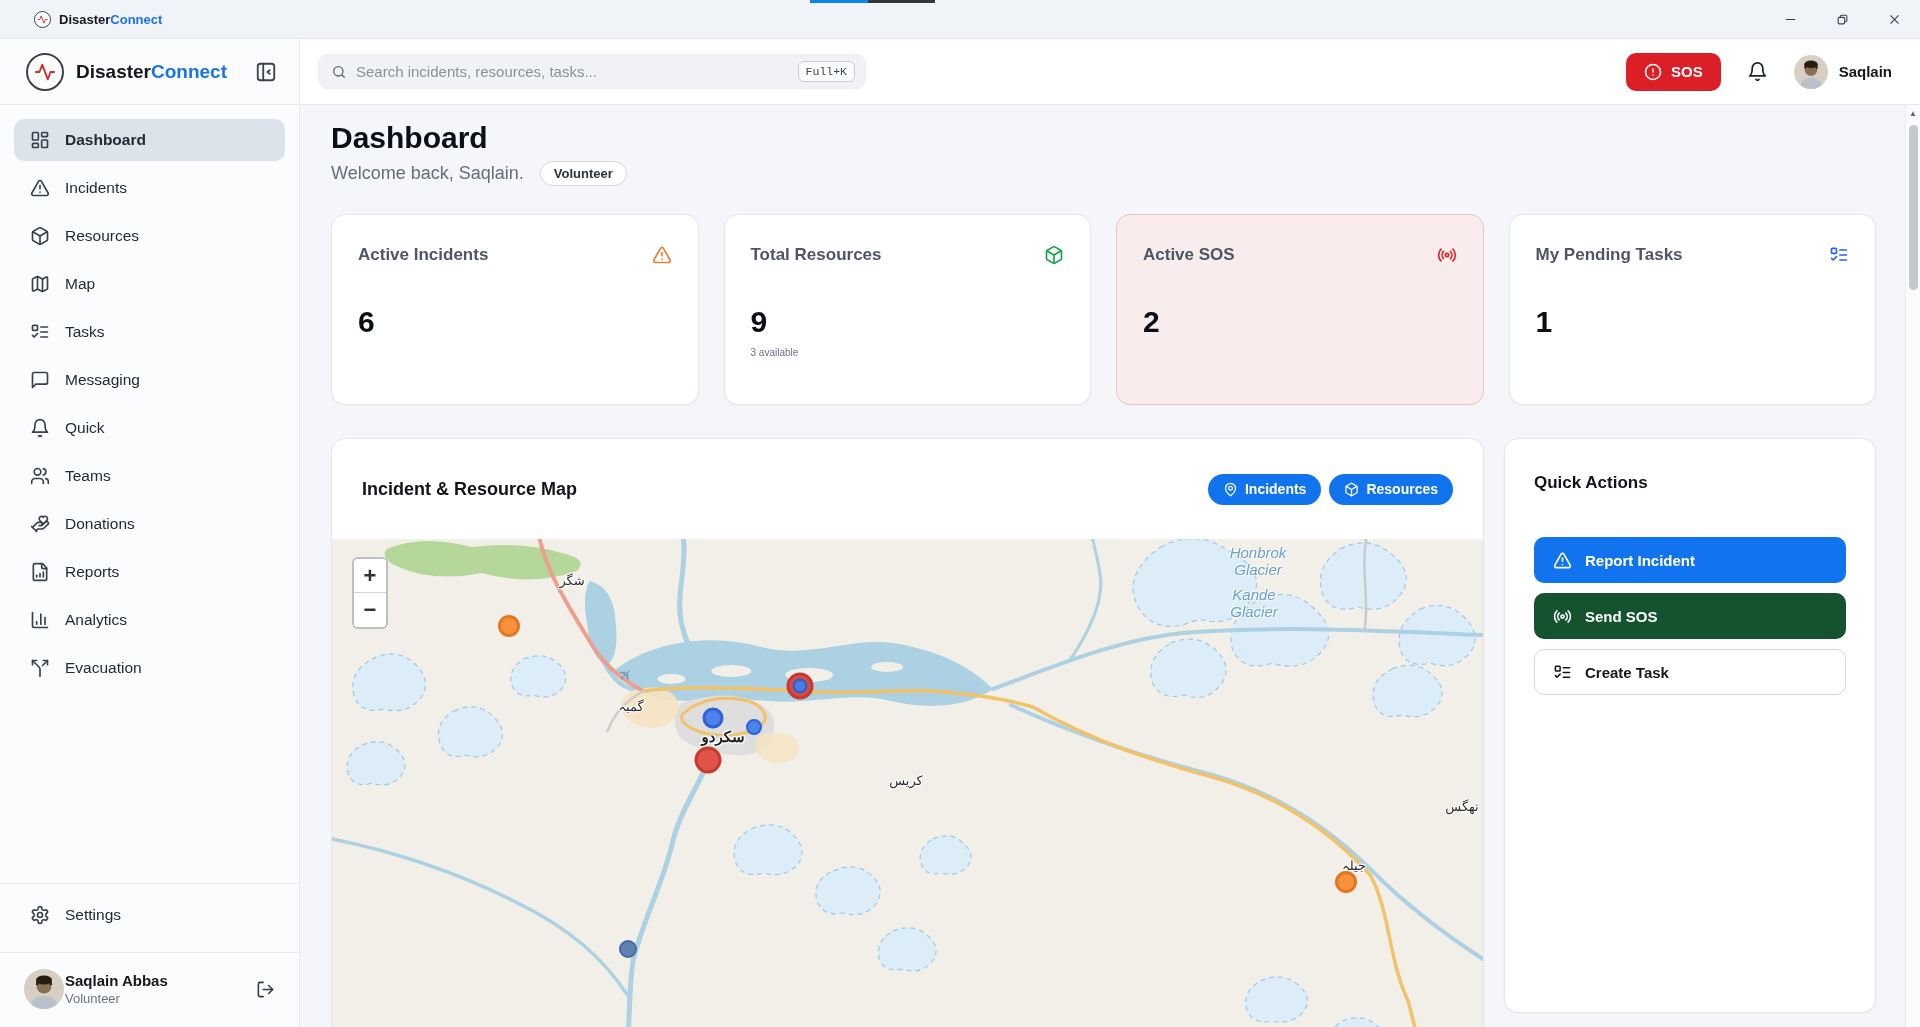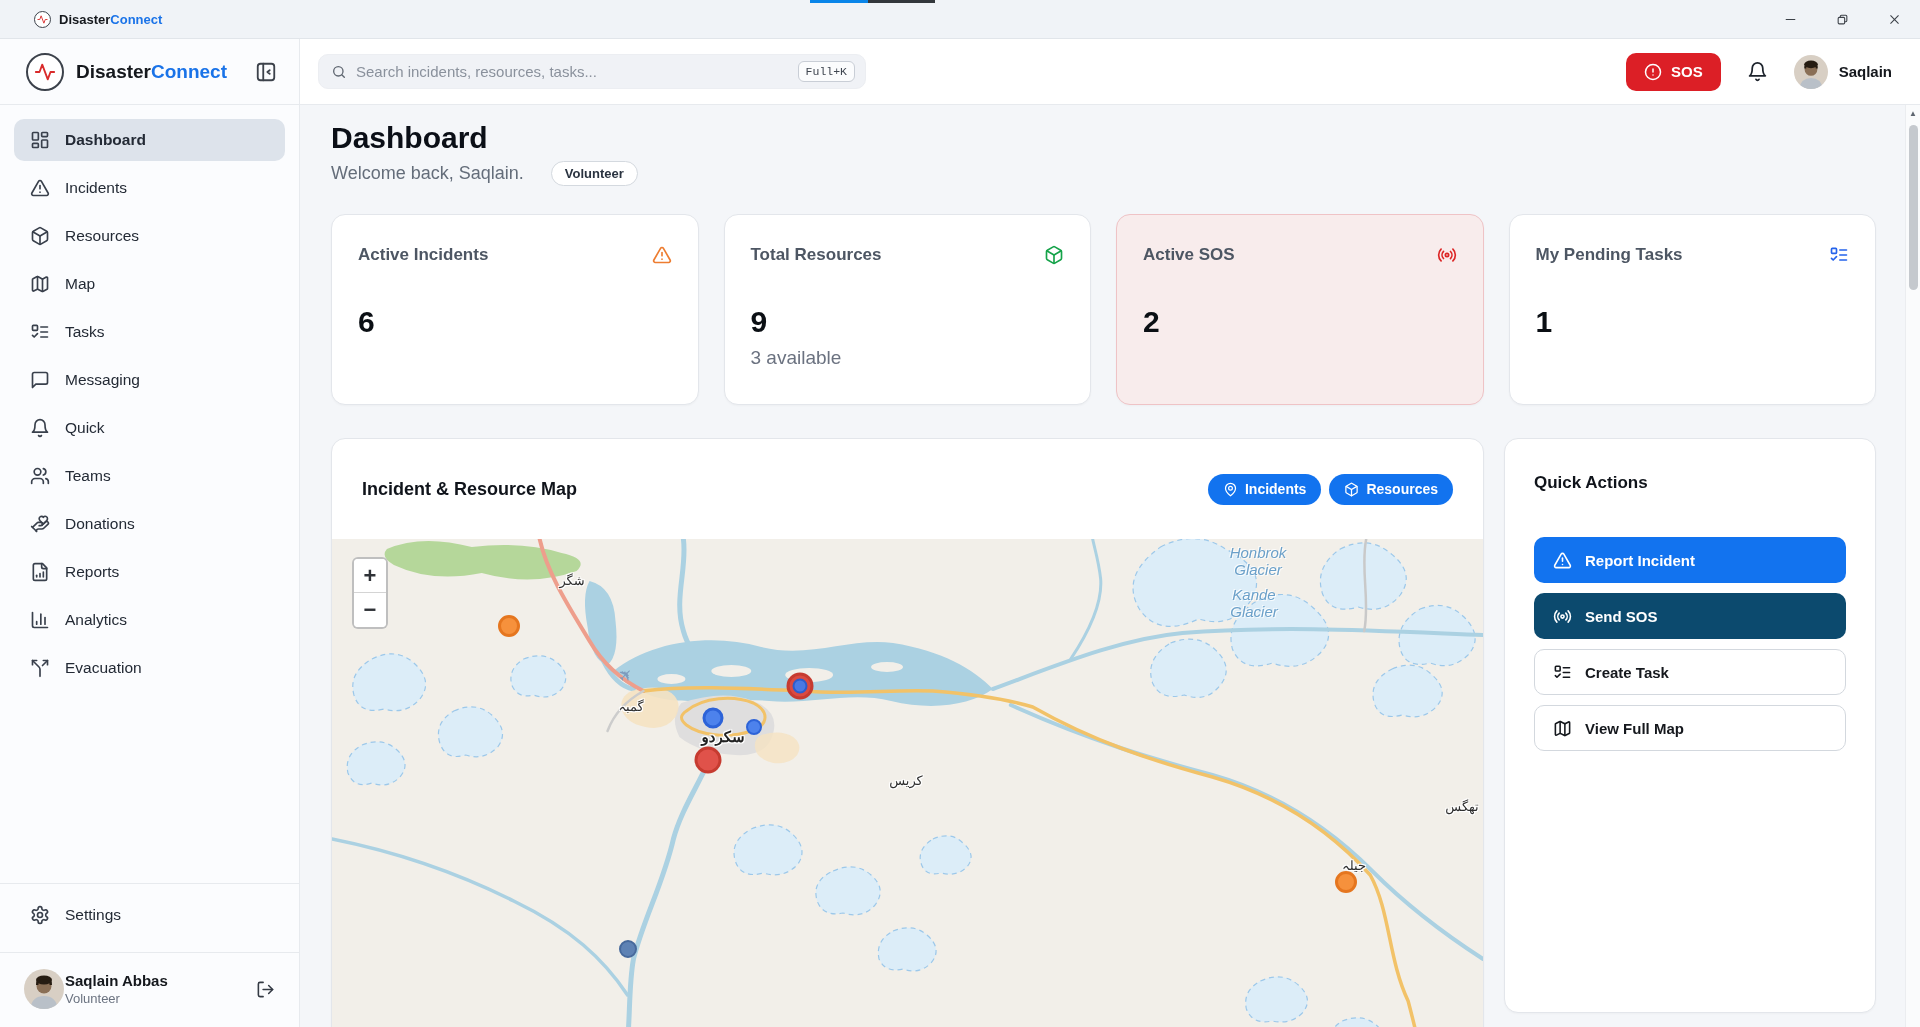--- a/index.html
+++ b/index.html
@@ -63,34 +63,34 @@
     display:flex; align-items:center; gap:9px; font-size:15px; font-weight:bold; font-family:"Liberation Sans",sans-serif; }
   .sos-btn svg { width:18px; height:18px; stroke:#fff; }
   .bell-btn { display:flex; color:#1d232c; }
   .bell-btn svg { width:21px; height:21px; stroke:#1d232c; }
   .header-user { display:flex; align-items:center; gap:11px; font-size:15px; font-weight:bold; color:#15181d; }
 
   
   .content { position:absolute; top:105px; left:300px; width:1604px; height:922px; background:#f4f6f9;
     padding:16px 28px 0 31px; }
   .page-title { font-size:30px; font-weight:bold; color:#0b0f17; }
-  .welcome-row { margin-top:6px; display:flex; align-items:center; gap:27px; }
+  .welcome-row { margin-top:6px; display:flex; align-items:center; gap:16px; }
   .welcome-text { font-size:18px; color:#646d7a; }
   .role-badge { background:#fff; border:1px solid #d4d9df; border-radius:999px; padding:4px 13px;
     font-size:13px; font-weight:bold; color:#2a3340; }
 
   .stats-grid { margin-top:28px; display:grid; grid-template-columns:repeat(4,1fr); gap:25px; }
   .stat-card { background:#fff; border:1px solid #e3e6eb; border-radius:14px; height:191px;
     padding:30px 26px 26px 26px; box-shadow:0 1px 2px rgba(16,24,40,.03); }
   .stat-card.sos { background:#f8ecec; border-color:#efc3c6; }
   .stat-head { display:flex; align-items:center; justify-content:space-between; }
   .stat-label { font-size:17px; font-weight:bold; color:#4d5663; }
   .stat-head svg { width:20px; height:20px; }
   .stat-value { margin-top:40px; font-size:30px; font-weight:bold; color:#0b0f14; }
-  .stat-sub { margin-top:8px; font-size:19px; color:#6b7280; min-height:15px; }
+  .stat-sub { margin-top:8px; font-size:10px; color:#6b7280; min-height:15px; }
 
   .row2 { margin-top:33px; display:grid; grid-template-columns:1153px 372px; gap:20px; align-items:start; }
 
   
   .map-card { background:#fff; border:1px solid #e3e6eb; border-radius:14px; height:680px; overflow:hidden;
     box-shadow:0 1px 2px rgba(16,24,40,.03); }
   .map-card-head { height:100px; display:flex; align-items:center; justify-content:space-between; padding:0 30px; }
   .map-title { font-size:18px; font-weight:bold; color:#10141b; }
   .map-toggles { display:flex; gap:8px; }
   .map-toggle { background:#1273ef; color:#fff; border:none; height:31px; border-radius:16px; padding:0 15px;
@@ -124,21 +124,21 @@
 
   
   .qa-card { background:#fff; border:1px solid #e3e6eb; border-radius:14px; height:575px; padding:34px 29px;
     box-shadow:0 1px 2px rgba(16,24,40,.03); }
   .qa-title { font-size:17px; font-weight:bold; color:#10141b; }
   .qa-list { margin-top:44px; display:flex; flex-direction:column; gap:10px; }
   .qa-btn { height:46px; border-radius:10px; display:flex; align-items:center; gap:13px; padding:0 18px;
     font-size:15px; font-weight:bold; font-family:"Liberation Sans",sans-serif; border:1px solid transparent; }
   .qa-btn svg { width:19px; height:19px; }
   .qa-primary { background:#1273ef; color:#fff; } .qa-primary svg { stroke:#fff; }
-  .qa-danger { background:#0c4a6e; color:#fff; } .qa-danger svg { stroke:#fff; }
+  .qa-danger { background:#14532d; color:#fff; } .qa-danger svg { stroke:#fff; }
   .qa-outline { background:#fff; color:#15181d; border-color:#d3d8de; } .qa-outline svg { stroke:#15181d; }
 
   
   .scrollbar { position:absolute; right:0; top:105px; width:15px; height:922px; background:#fafbfc;
     border-left:1px solid #ebedf0; }
   .scroll-up { height:16px; display:flex; align-items:center; justify-content:center; font-size:8px; color:#5f6670; }
   .scroll-thumb { position:absolute; top:20px; left:3px; width:9px; height:165px; background:#c5c9ce; border-radius:5px; }
 
   svg.icon { fill:none; stroke-width:2; stroke-linecap:round; stroke-linejoin:round; }
 </style>
@@ -558,28 +558,20 @@
         <button class="qa-btn qa-outline">
           <svg class="icon" viewBox="0 0 24 24">
               <rect x="3" y="4" width="6" height="6" rx="1"></rect>
               <path d="m3 16 2 2 4-4"></path>
               <path d="M13 6h8"></path>
               <path d="M13 12h8"></path>
               <path d="M13 18h8"></path>
             </svg>
           <span>Create Task</span>
         </button>
-        <button class="qa-btn qa-outline">
-          <svg class="icon" viewBox="0 0 24 24">
-              <path d="M14.1 5.6a2 2 0 0 0 1.8 0l3.7-1.9A1 1 0 0 1 21 4.6v12.8a1 1 0 0 1-.6.9l-4.5 2.3a2 2 0 0 1-1.8 0l-4.2-2.1a2 2 0 0 0-1.8 0l-3.7 1.9A1 1 0 0 1 3 19.4V6.6a1 1 0 0 1 .6-.9l4.5-2.3a2 2 0 0 1 1.8 0z"></path>
-              <path d="M9 3.2v15"></path>
-              <path d="M15 5.8v15"></path>
-            </svg>
-          <span>View Full Map</span>
-        </button>
       </div>
     </div>
   </div>
 </div>
 
 <div class="scrollbar">
   <div class="scroll-up">▲</div>
   <div class="scroll-thumb"></div>
 </div>
 

